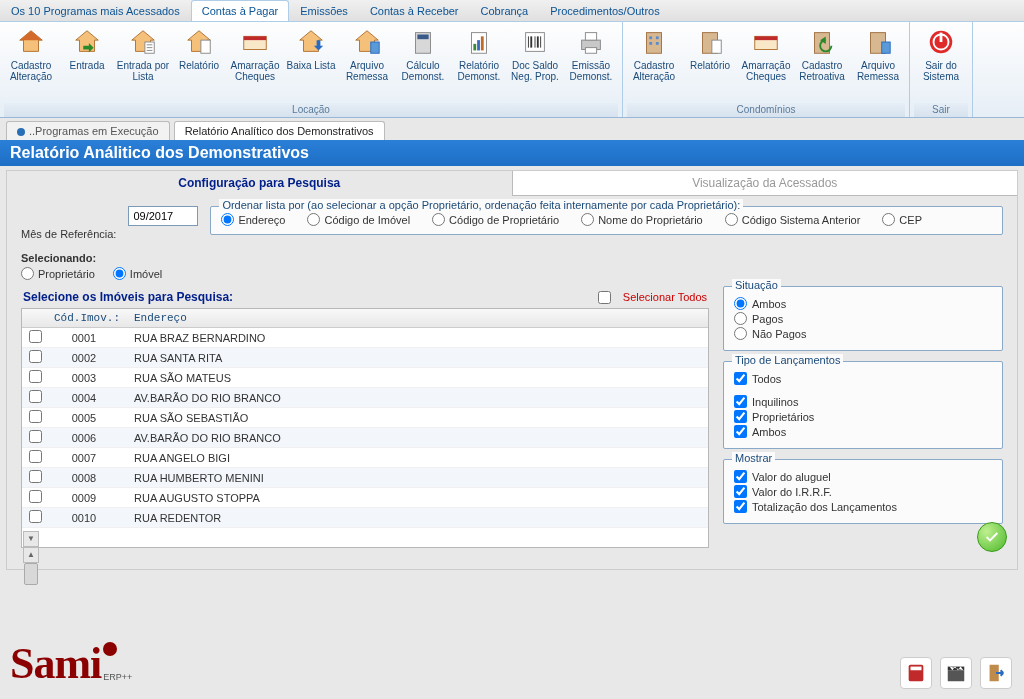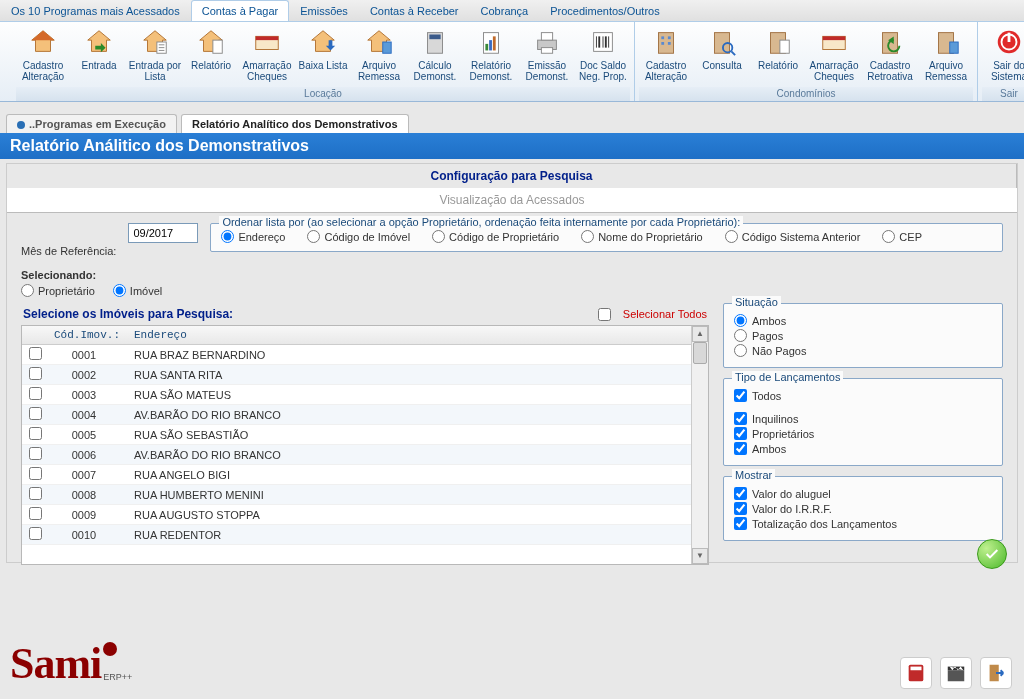--- a/index.html
+++ b/index.html
@@ -4,40 +4,40 @@
 <style>
 * { box-sizing: border-box; margin: 0; padding: 0; font-family: Tahoma, Arial, sans-serif; }
 body { width: 1024px; height: 699px; background: #e8e8e8; overflow: hidden; position: relative; }
 
 
 .top-tabs { display: flex; background: linear-gradient(#f0f0f0,#e0e0e0); border-bottom: 1px solid #b0cde8; font-size: 11px; }
 .top-tab { padding: 4px 10px; color: #0b5394; cursor: pointer; border: 1px solid transparent; border-bottom: none; }
 .top-tab.active { background: #fff; border-color: #b0cde8; border-top-left-radius: 3px; border-top-right-radius: 3px; }
 
 
-.ribbon { display: flex; background: linear-gradient(#fefefe,#e6eef6); border-bottom: 1px solid #99b8d8; height: 80px; padding-left: 12px; }
+.ribbon { display: flex; background: linear-gradient(#fefefe,#e6eef6); border-bottom: 1px solid #99b8d8; height: 96px; }
 .ribbon-group { border-right: 1px solid #b0cde8; padding: 2px 4px 0 4px; display: flex; flex-direction: column; }
 .ribbon-group-items { display: flex; gap: 2px; flex: 1; }
 .ribbon-item { display: flex; flex-direction: column; align-items: center; justify-content: flex-start; width: 54px; text-align: center; font-size: 10px; color: #1a4a7a; cursor: pointer; padding-top: 2px; }
 .ribbon-icon { width: 32px; height: 32px; margin-bottom: 2px; display: flex; align-items: center; justify-content: center; }
 .ribbon-icon svg { width: 30px; height: 30px; }
 .ribbon-group-label { text-align: center; font-size: 10px; color: #5a7a9a; padding: 1px 0 2px 0; background: linear-gradient(#e6eef6,#d6e2ee); }
 
 
-.doc-tabs { display: flex; align-items: flex-end; padding: 12px 6px 0 6px; font-size: 11px; gap: 4px; font-weight: bold; }
+.doc-tabs { display: flex; align-items: flex-end; padding: 3px 6px 0 6px; font-size: 11px; gap: 4px; }
 .doc-tab { background: #f2f2f2; border: 1px solid #bbb; border-bottom: none; padding: 3px 10px; border-top-left-radius: 3px; border-top-right-radius: 3px; color: #555; }
 .doc-tab.active { background: #fff; color: #222; }
 .prog-bullet { width: 8px; height: 8px; background: #2a6fb5; border-radius: 50%; display: inline-block; margin-right: 4px; vertical-align: middle; }
 
 
 .blue-title { background: linear-gradient(#2a7fd6,#1e6fc6); color: #fff; font-size: 16px; font-weight: bold; padding: 4px 10px; text-align: left; }
 
 
 .config-wrap { background: #e8e8e8; border: 1px solid #ccc; margin: 4px 6px 0 6px; height: 400px; position: relative; }
-.config-tabs { display: flex; flex-direction: column; }
+.config-tabs { display: flex; }
 .config-tab { flex: 1; text-align: center; font-size: 12px; padding: 5px 0; }
 .config-tab.left { color: #001f8a; font-weight: bold; background: #e8e8e8; border-right: 1px solid #bbb; border-bottom: none; }
 .config-tab.right { color: #999; background: #fff; border-bottom: 1px solid #bbb; }
 
 .config-body { padding: 10px 14px; font-size: 11px; color: #333; }
 .row1 { display: flex; align-items: flex-start; gap: 12px; margin-bottom: 12px; }
 .ref-label { margin-top: 22px; }
 .ref-input { width: 70px; height: 20px; border: 1px solid #7a9ab8; padding: 1px 4px; font-size: 11px; background: #fff; }
 
 .order-fieldset { flex: 1; border: 1px solid #8aa8c8; border-radius: 2px; padding: 6px 10px 8px 10px; position: relative; background: #fbfbfb; }
@@ -47,21 +47,21 @@
 .radio-opt input { margin: 0; }
 
 .sel-row { margin-bottom: 6px; }
 .sel-label { font-weight: bold; }
 .sel-radios { display: flex; gap: 18px; margin-top: 3px; }
 
 .lower { display: flex; gap: 14px; margin-top: 4px; }
 .imoveis-panel { flex: 1; }
 .imoveis-head { display: flex; justify-content: space-between; align-items: center; color: #001f8a; font-weight: bold; font-size: 12px; padding: 4px 2px; }
 .sel-todos { display: flex; align-items: center; gap: 12px; color: #C00; font-weight: normal; font-size: 11px; }
-.grid-wrap { border: 1px solid #b8b8b8; background: #fff; height: 240px; display: flex; }
+.grid-wrap { border: 1px solid #b8b8b8; background: #fff; height: 240px; display: flex; flex-direction: column; }
 .grid-main { flex: 1; overflow: hidden; }
 .grid-scroll { width: 17px; background: #f0f0f0; border-left: 1px solid #ccc; position: relative; }
 .scroll-thumb { position: absolute; top: 16px; left: 1px; right: 1px; height: 22px; background: #d8d8d8; border: 1px solid #aaa; border-radius: 2px; }
 .scroll-btn { position: absolute; left: 0; right: 0; height: 16px; background: #e8e8e8; border: 1px solid #bbb; font-size: 8px; text-align: center; line-height: 14px; color: #666; }
 .scroll-btn.up { top: 0; }
 .scroll-btn.down { bottom: 0; }
 
 table.grid { width: 100%; border-collapse: collapse; font-family: "Courier New", monospace; font-size: 11px; }
 table.grid th { background: linear-gradient(#f8f8f8,#e8e8e8); color: #1a4a7a; font-family: "Courier New", monospace; font-weight: normal; text-align: left; padding: 3px 6px; border-bottom: 1px solid #ccc; }
 table.grid th.chk, table.grid td.chk { width: 26px; text-align: center; }
@@ -183,67 +183,57 @@
               <rect x="10" y="18" width="3" height="7" fill="#3a8a3a"></rect>
               <rect x="14" y="14" width="3" height="11" fill="#3a6ac0"></rect>
               <rect x="18" y="10" width="3" height="15" fill="#c06a2a"></rect>
             </svg>
           </div>
           <span>Relatório Demonst.</span>
         </div>
       <div class="ribbon-item">
           <div class="ribbon-icon">
             <svg viewBox="0 0 32 32">
-              <rect x="6" y="14" width="20" height="10" fill="#c8c8c8" stroke="#888"></rect>
-              <rect x="10" y="6" width="12" height="8" fill="#fff" stroke="#888"></rect>
-              <rect x="10" y="22" width="12" height="6" fill="#fff" stroke="#888"></rect>
-            </svg>
-          </div>
-          <span>Emissão Demonst.</span>
-        </div>
-      <div class="ribbon-item">
-          <div class="ribbon-icon">
-            <svg viewBox="0 0 32 32">
               <rect x="6" y="6" width="20" height="20" fill="#fff" stroke="#888"></rect>
               <line x1="9" y1="10" x2="9" y2="22" stroke="#333"></line>
               <line x1="12" y1="10" x2="12" y2="22" stroke="#333" stroke-width="2"></line>
               <line x1="16" y1="10" x2="16" y2="22" stroke="#333"></line>
               <line x1="19" y1="10" x2="19" y2="22" stroke="#333" stroke-width="2"></line>
               <line x1="22" y1="10" x2="22" y2="22" stroke="#333"></line>
             </svg>
           </div>
           <span>Doc Saldo Neg. Prop.</span>
         </div>
+      <div class="ribbon-item">
+          <div class="ribbon-icon">
+            <svg viewBox="0 0 32 32">
+              <rect x="6" y="14" width="20" height="10" fill="#c8c8c8" stroke="#888"></rect>
+              <rect x="10" y="6" width="12" height="8" fill="#fff" stroke="#888"></rect>
+              <rect x="10" y="22" width="12" height="6" fill="#fff" stroke="#888"></rect>
+            </svg>
+          </div>
+          <span>Emissão Demonst.</span>
+        </div>
     </div>
     <div class="ribbon-group-label">Locação</div>
   </div>
 
   <div class="ribbon-group">
     <div class="ribbon-group-items">
       <div class="ribbon-item">
           <div class="ribbon-icon">
             <svg viewBox="0 0 32 32">
               <rect x="8" y="6" width="16" height="22" fill="#d8b890" stroke="#a07040"></rect>
               <rect x="11" y="10" width="3" height="3" fill="#5a8ad0"></rect>
               <rect x="18" y="10" width="3" height="3" fill="#5a8ad0"></rect>
               <rect x="11" y="16" width="3" height="3" fill="#5a8ad0"></rect>
               <rect x="18" y="16" width="3" height="3" fill="#5a8ad0"></rect>
             </svg>
           </div>
           <span>Cadastro Alteração</span>
-        </div>
-      <div class="ribbon-item">
-          <div class="ribbon-icon">
-            <svg viewBox="0 0 32 32">
-              <rect x="8" y="6" width="16" height="22" fill="#d8b890" stroke="#a07040"></rect>
-              <circle cx="22" cy="22" r="5" fill="none" stroke="#2a6ac0" stroke-width="2"></circle>
-              <line x1="26" y1="26" x2="30" y2="30" stroke="#2a6ac0" stroke-width="2"></line>
-            </svg>
-          </div>
-          <span>Consulta</span>
         </div>
       <div class="ribbon-item">
           <div class="ribbon-icon">
             <svg viewBox="0 0 32 32">
               <rect x="8" y="6" width="16" height="22" fill="#d8b890" stroke="#a07040"></rect>
               <rect x="18" y="14" width="10" height="14" fill="#fff" stroke="#888"></rect>
             </svg>
           </div>
           <span>Relatório</span>
         </div>

